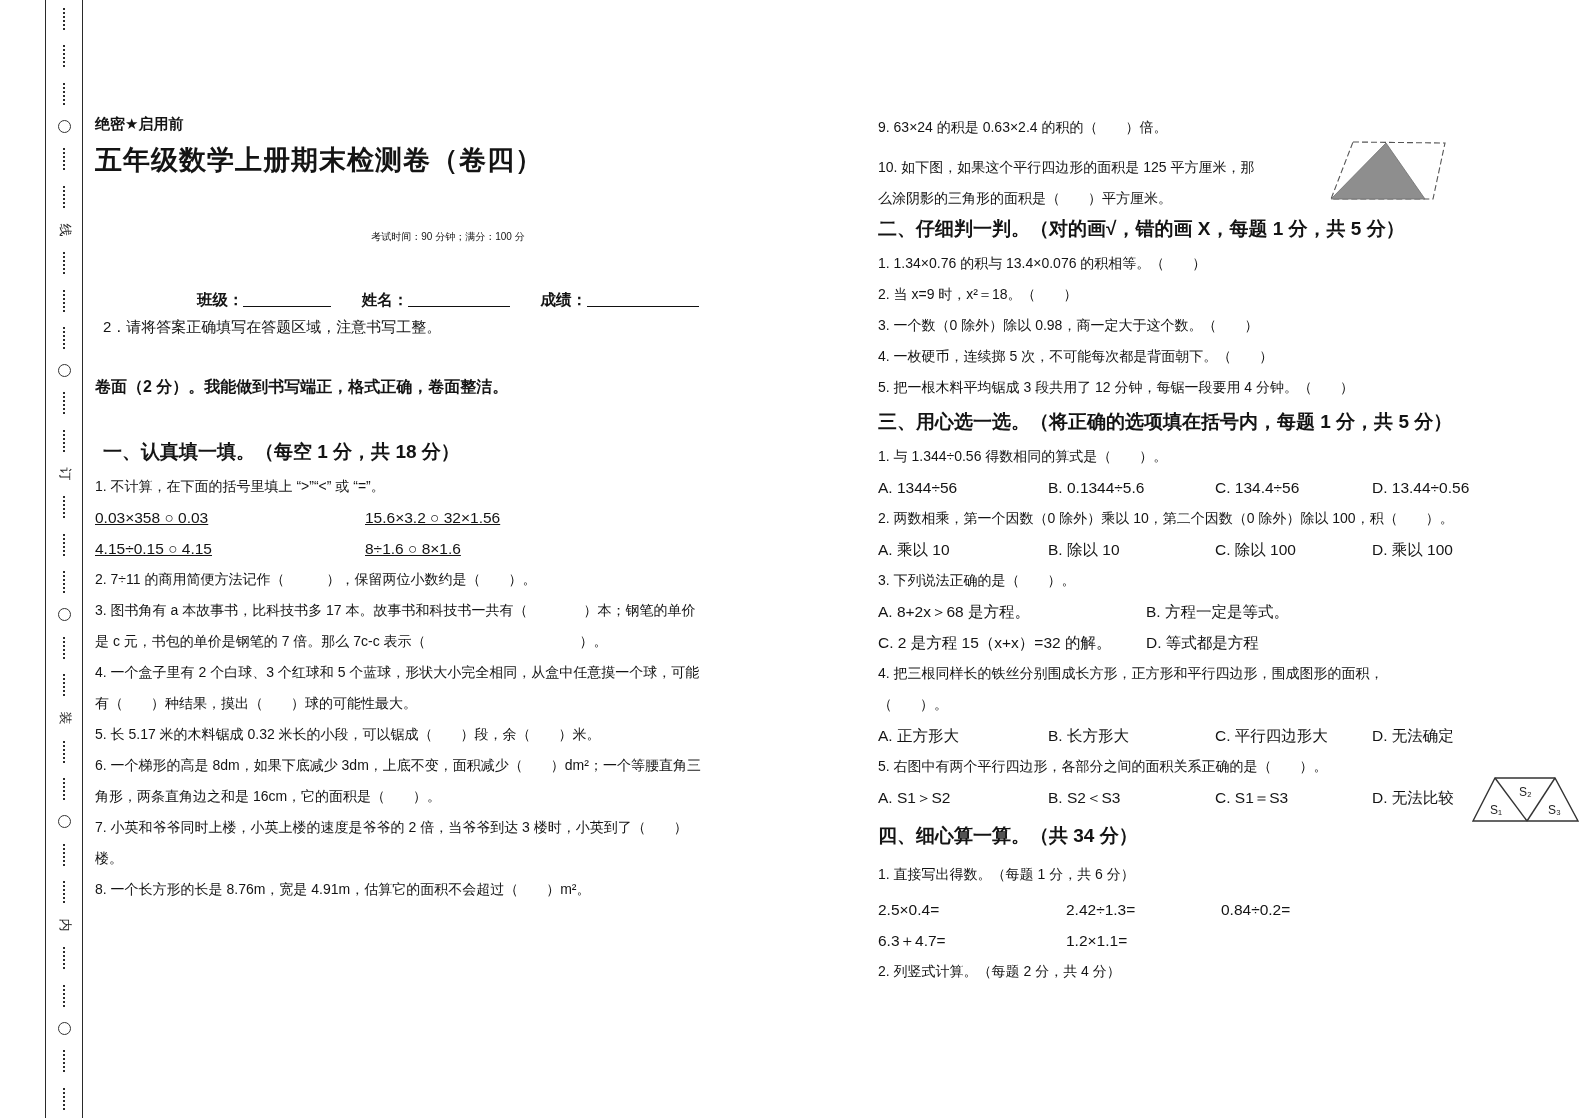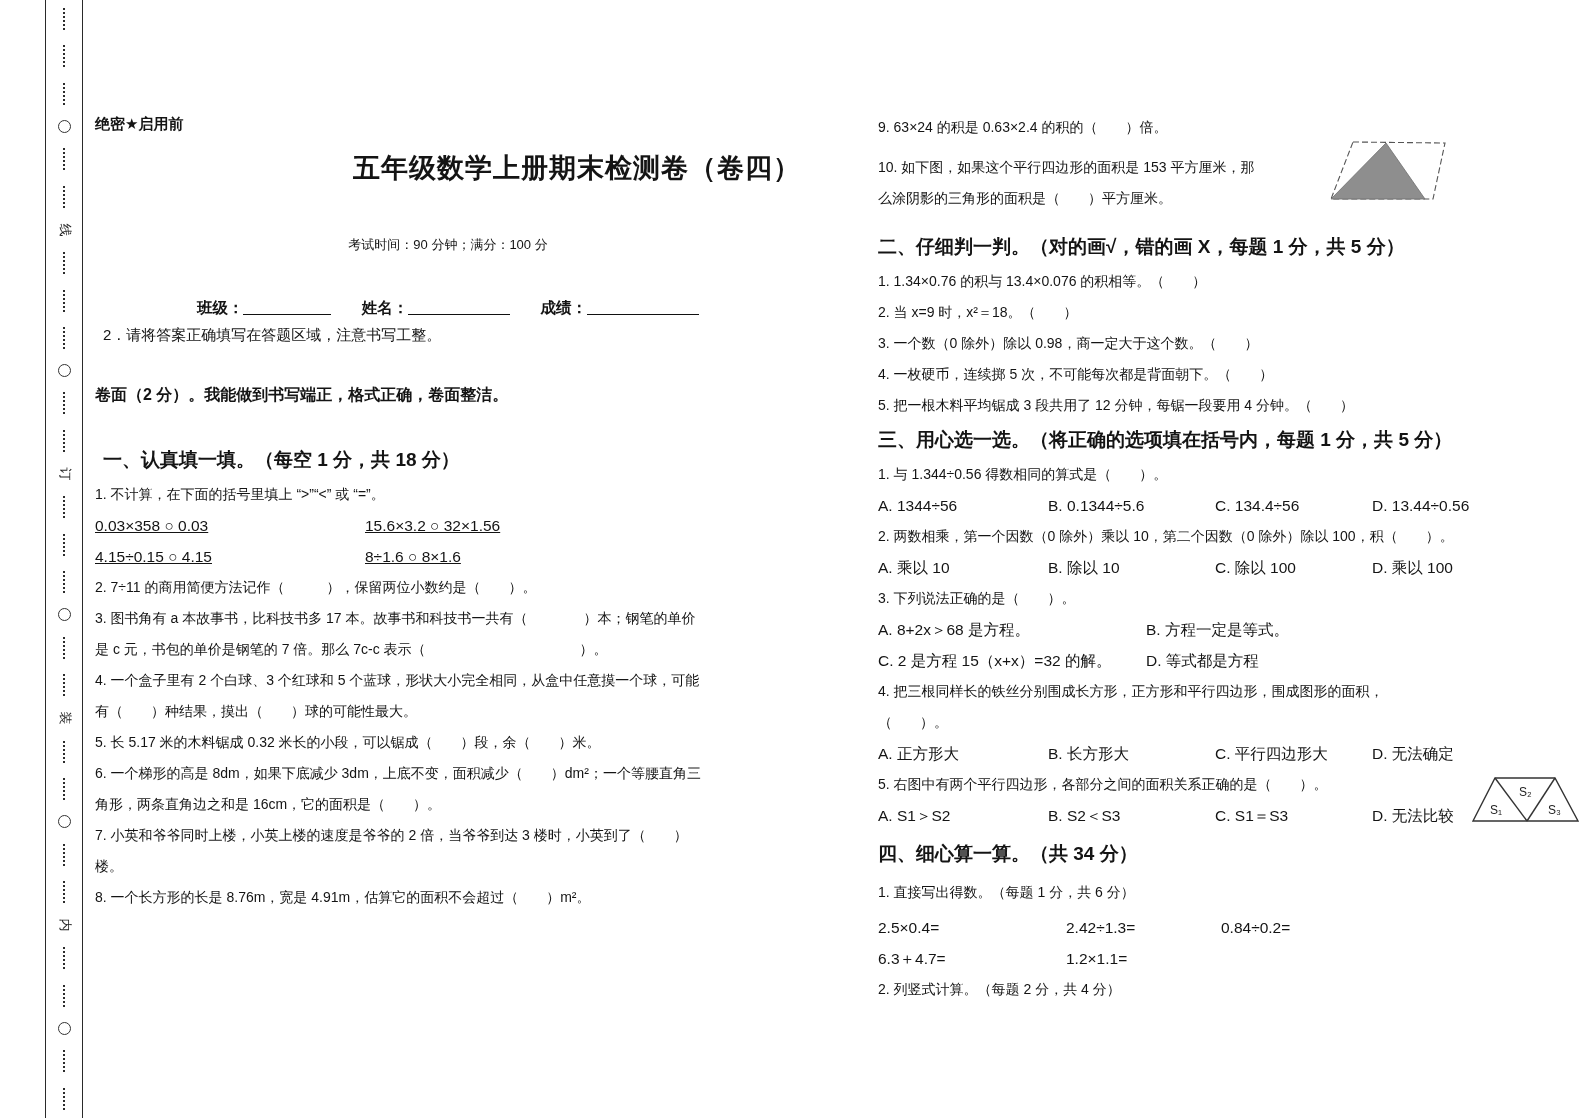--- a/index.html
+++ b/index.html
@@ -19,39 +19,39 @@
   }
   .m-dots { width:0; height:22px; border-left:2.2px dotted #2c2c2c; }
   .m-circle { width:13px; height:13px; border:1.4px solid #333; border-radius:50%; box-sizing:border-box; }
   .m-char { font-size:13px; color:#222; transform:rotate(90deg); line-height:14px; }
   
   .col { position:absolute; top:0; width:706px; }
   .col-left  { left:95px; }
   .col-right { left:878px; }
   .ln { margin:0; line-height:31px; font-size:14px; white-space:nowrap; }
   .secret { margin-top:112px; line-height:24px; font-size:15px; font-weight:700; }
-  .title  { margin-top:14px; line-height:36px; font-size:27px; font-weight:700; text-align:right; letter-spacing:1px; }
-  .info   { margin-top:47px; line-height:24px; font-size:13px; text-align:center; }
+  .title  { margin-top:6px; line-height:36px; font-size:27px; font-weight:700; text-align:left; letter-spacing:1px; }
+  .info   { margin-top:47px; line-height:24px; font-size:10px; text-align:center; }
   .fields { margin-top:38px; line-height:26px; font-size:15.5px; text-align:center; font-weight:700; white-space:nowrap; }
   .blank  { display:inline-block; border-bottom:1.6px solid #111; height:15px; vertical-align:-2px; }
   .w90 { width:88px; } .w105 { width:102px; } .w112 { width:112px; }
   .gap { display:inline-block; width:26px; }
   .notes-title { margin-top:9px; line-height:24px; font-size:15px; font-weight:700; padding-left:14px; }
   .note { margin:0; line-height:28px; font-size:15px; padding-left:8px; }
   .note.first { margin-top:5px; }
   .neat { margin-top:32px; line-height:28px; font-size:16px; font-weight:700; }
   .h2 { margin:0; font-size:19px; font-weight:700; line-height:30px; white-space:nowrap; }
   .h2.s1 { margin-top:36px;margin-left:8px; }
   .ln.after-h { margin-top:4px; }
   .row { display:grid; line-height:31px; font-size:15.5px; margin:0; white-space:nowrap; }
   .row2cmp { grid-template-columns:270px auto;text-decoration:underline; }
   .opt4  { grid-template-columns:170px 167px 157px auto; }
   .opt2  { grid-template-columns:268px auto; }
   .calc3 { grid-template-columns:188px 155px auto; }
-  .mt6 { margin-top:18px; } .mt8 { margin-top:8px; } .mt9 { margin-top:9px; } .mt4 { margin-top:4px; }
+  .mt6 { margin-top:0; } .mt8 { margin-top:8px; } .mt9 { margin-top:9px; } .mt4 { margin-top:4px; }
   .qtop { margin-top:112px; }
   
   .fig { position:absolute; }
   .fig-parallelogram { left:1328px; top:138px; }
   .fig-sshapes { left:1466px; top:773px; }
   svg text { font-family:"Liberation Sans","DejaVu Sans",sans-serif; }
 </style>
 </head>
 <body>
 
@@ -127,21 +127,21 @@
     <p class="ln">5. 长 5.17 米的木料锯成 0.32 米长的小段，可以锯成（　　）段，余（　　）米。</p>
     <p class="ln">6. 一个梯形的高是 8dm，如果下底减少 3dm，上底不变，面积减少（　　）dm²；一个等腰直角三</p>
     <p class="ln">角形，两条直角边之和是 16cm，它的面积是（　　）。</p>
     <p class="ln">7. 小英和爷爷同时上楼，小英上楼的速度是爷爷的 2 倍，当爷爷到达 3 楼时，小英到了（　　）</p>
     <p class="ln">楼。</p>
     <p class="ln">8. 一个长方形的长是 8.76m，宽是 4.91m，估算它的面积不会超过（　　）m²。</p>
   </div>
 
   <div class="col col-right">
     <p class="ln qtop">9.  63×24 的积是 0.63×2.4 的积的（　　）倍。</p>
-    <p class="ln mt9">10. 如下图，如果这个平行四边形的面积是 153 平方厘米，那</p>
+    <p class="ln mt9">10. 如下图，如果这个平行四边形的面积是 125 平方厘米，那</p>
     <p class="ln">么涂阴影的三角形的面积是（　　）平方厘米。</p>
 
     <p class="h2 mt6">二、仔细判一判。（对的画√，错的画 X，每题 1 分，共 5 分）</p>
     <p class="ln after-h">1.  1.34×0.76 的积与 13.4×0.076 的积相等。（　　）</p>
     <p class="ln">2. 当 x=9 时，x²＝18。（　　）</p>
     <p class="ln">3. 一个数（0 除外）除以 0.98，商一定大于这个数。（　　）</p>
     <p class="ln">4. 一枚硬币，连续掷 5 次，不可能每次都是背面朝下。（　　）</p>
     <p class="ln">5. 把一根木料平均锯成 3 段共用了 12 分钟，每锯一段要用 4 分钟。（　　）</p>
 
     <p class="h2 mt4">三、用心选一选。（将正确的选项填在括号内，每题 1 分，共 5 分）</p>

